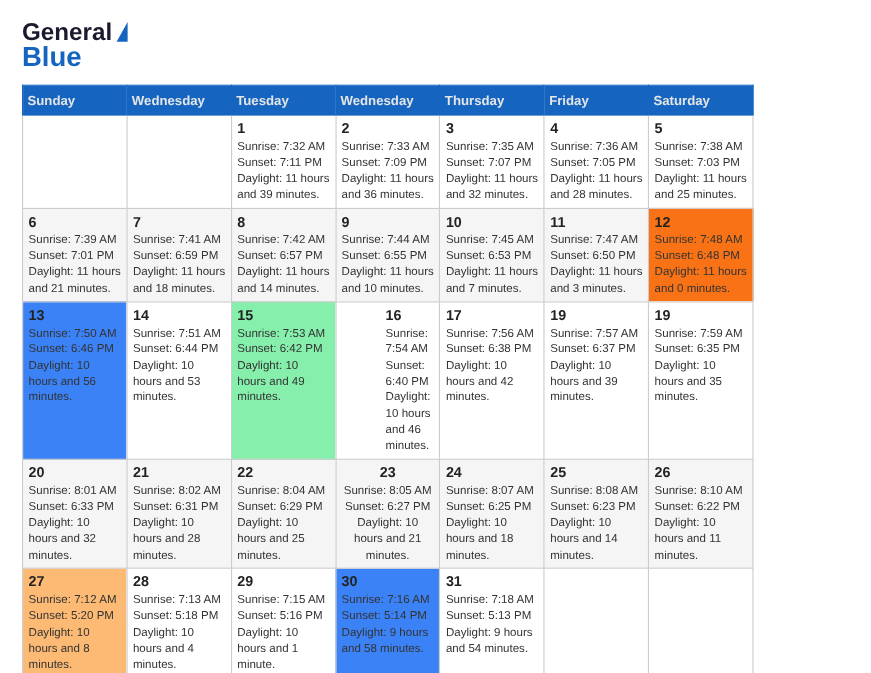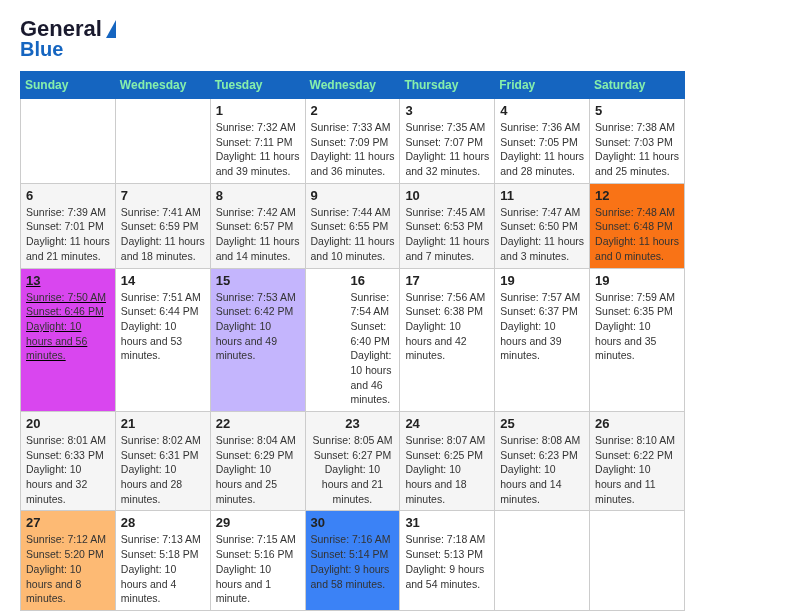--- a/index.html
+++ b/index.html
@@ -41,21 +41,21 @@
       color: #555;
       margin-top: 2px;
     }
     .calendar-table {
       width: 100%;
       border-collapse: collapse;
       font-size: 11px;
     }
     .calendar-table th {
       background: #1565c0;
-      color: #86efac;
+      color: #e5e5e5;
       font-size: 12px;
       font-weight: bold;
       padding: 6px 4px;
       text-align: left;
       border: 1px solid #1565c0;
     }
     .calendar-table td {
       border: 1px solid #ccc;
       vertical-align: top;
       padding: 4px 5px;
@@ -87,21 +87,21 @@
 </head>
 <body>
 
 <div class="page">
   <div class="header">
     <div class="logo">
       <div style="display:flex;align-items:center;gap:2px;">
         <span style="font-size:22px;font-weight:bold;color:#1a1a2e;">General</span>
         <span style="display:inline-block;width:0;height:0;border-left:10px solid transparent;border-bottom:18px solid #1565c0;margin-left:2px;margin-bottom:0;vertical-align:bottom;"></span>
       </div>
-      <span style="font-size:20px;font-weight:bold;color:#1565c0;margin-top:-4px;">Blue</span>
+      <span style="font-size:25px;font-weight:bold;color:#1565c0;margin-top:-4px;">Blue</span>
     </div>
     <div class="title-block">
       <div class="month-title"></div>
       <div class="location"></div>
     </div>
   </div>
 
   <table class="calendar-table">
     <thead>
       <tr>
@@ -163,29 +163,29 @@
           <td style="background: rgb(245, 245, 245);">
             <div class="day-num">11</div>
             <div class="day-info">Sunrise: 7:47 AM<br>Sunset: 6:50 PM<br>Daylight: 11 hours and 3 minutes.</div>
           </td>
           <td style="background: #f97316;">
             <div class="day-num">12</div>
             <div class="day-info">Sunrise: 7:48 AM<br>Sunset: 6:48 PM<br>Daylight: 11 hours and 0 minutes.</div>
           </td>
         </tr>
         <tr>
-          <td style="background: #d946ef; text-decoration: underline;">
+          <td style="background: #3b82f6;">
             <div class="day-num">13</div>
             <div class="day-info">Sunrise: 7:50 AM<br>Sunset: 6:46 PM<br>Daylight: 10 hours and 56 minutes.</div>
           </td>
           <td style="background: rgb(255, 255, 255);">
             <div class="day-num">14</div>
             <div class="day-info">Sunrise: 7:51 AM<br>Sunset: 6:44 PM<br>Daylight: 10 hours and 53 minutes.</div>
           </td>
-          <td style="background: #c4b5fd;">
+          <td style="background: #86efac;">
             <div class="day-num">15</div>
             <div class="day-info">Sunrise: 7:53 AM<br>Sunset: 6:42 PM<br>Daylight: 10 hours and 49 minutes.</div>
           </td>
           <td style="background: rgb(255, 255, 255); padding-left: 45px;">
             <div class="day-num">16</div>
             <div class="day-info">Sunrise: 7:54 AM<br>Sunset: 6:40 PM<br>Daylight: 10 hours and 46 minutes.</div>
           </td>
           <td style="background: rgb(255, 255, 255);">
             <div class="day-num">17</div>
             <div class="day-info">Sunrise: 7:56 AM<br>Sunset: 6:38 PM<br>Daylight: 10 hours and 42 minutes.</div>

